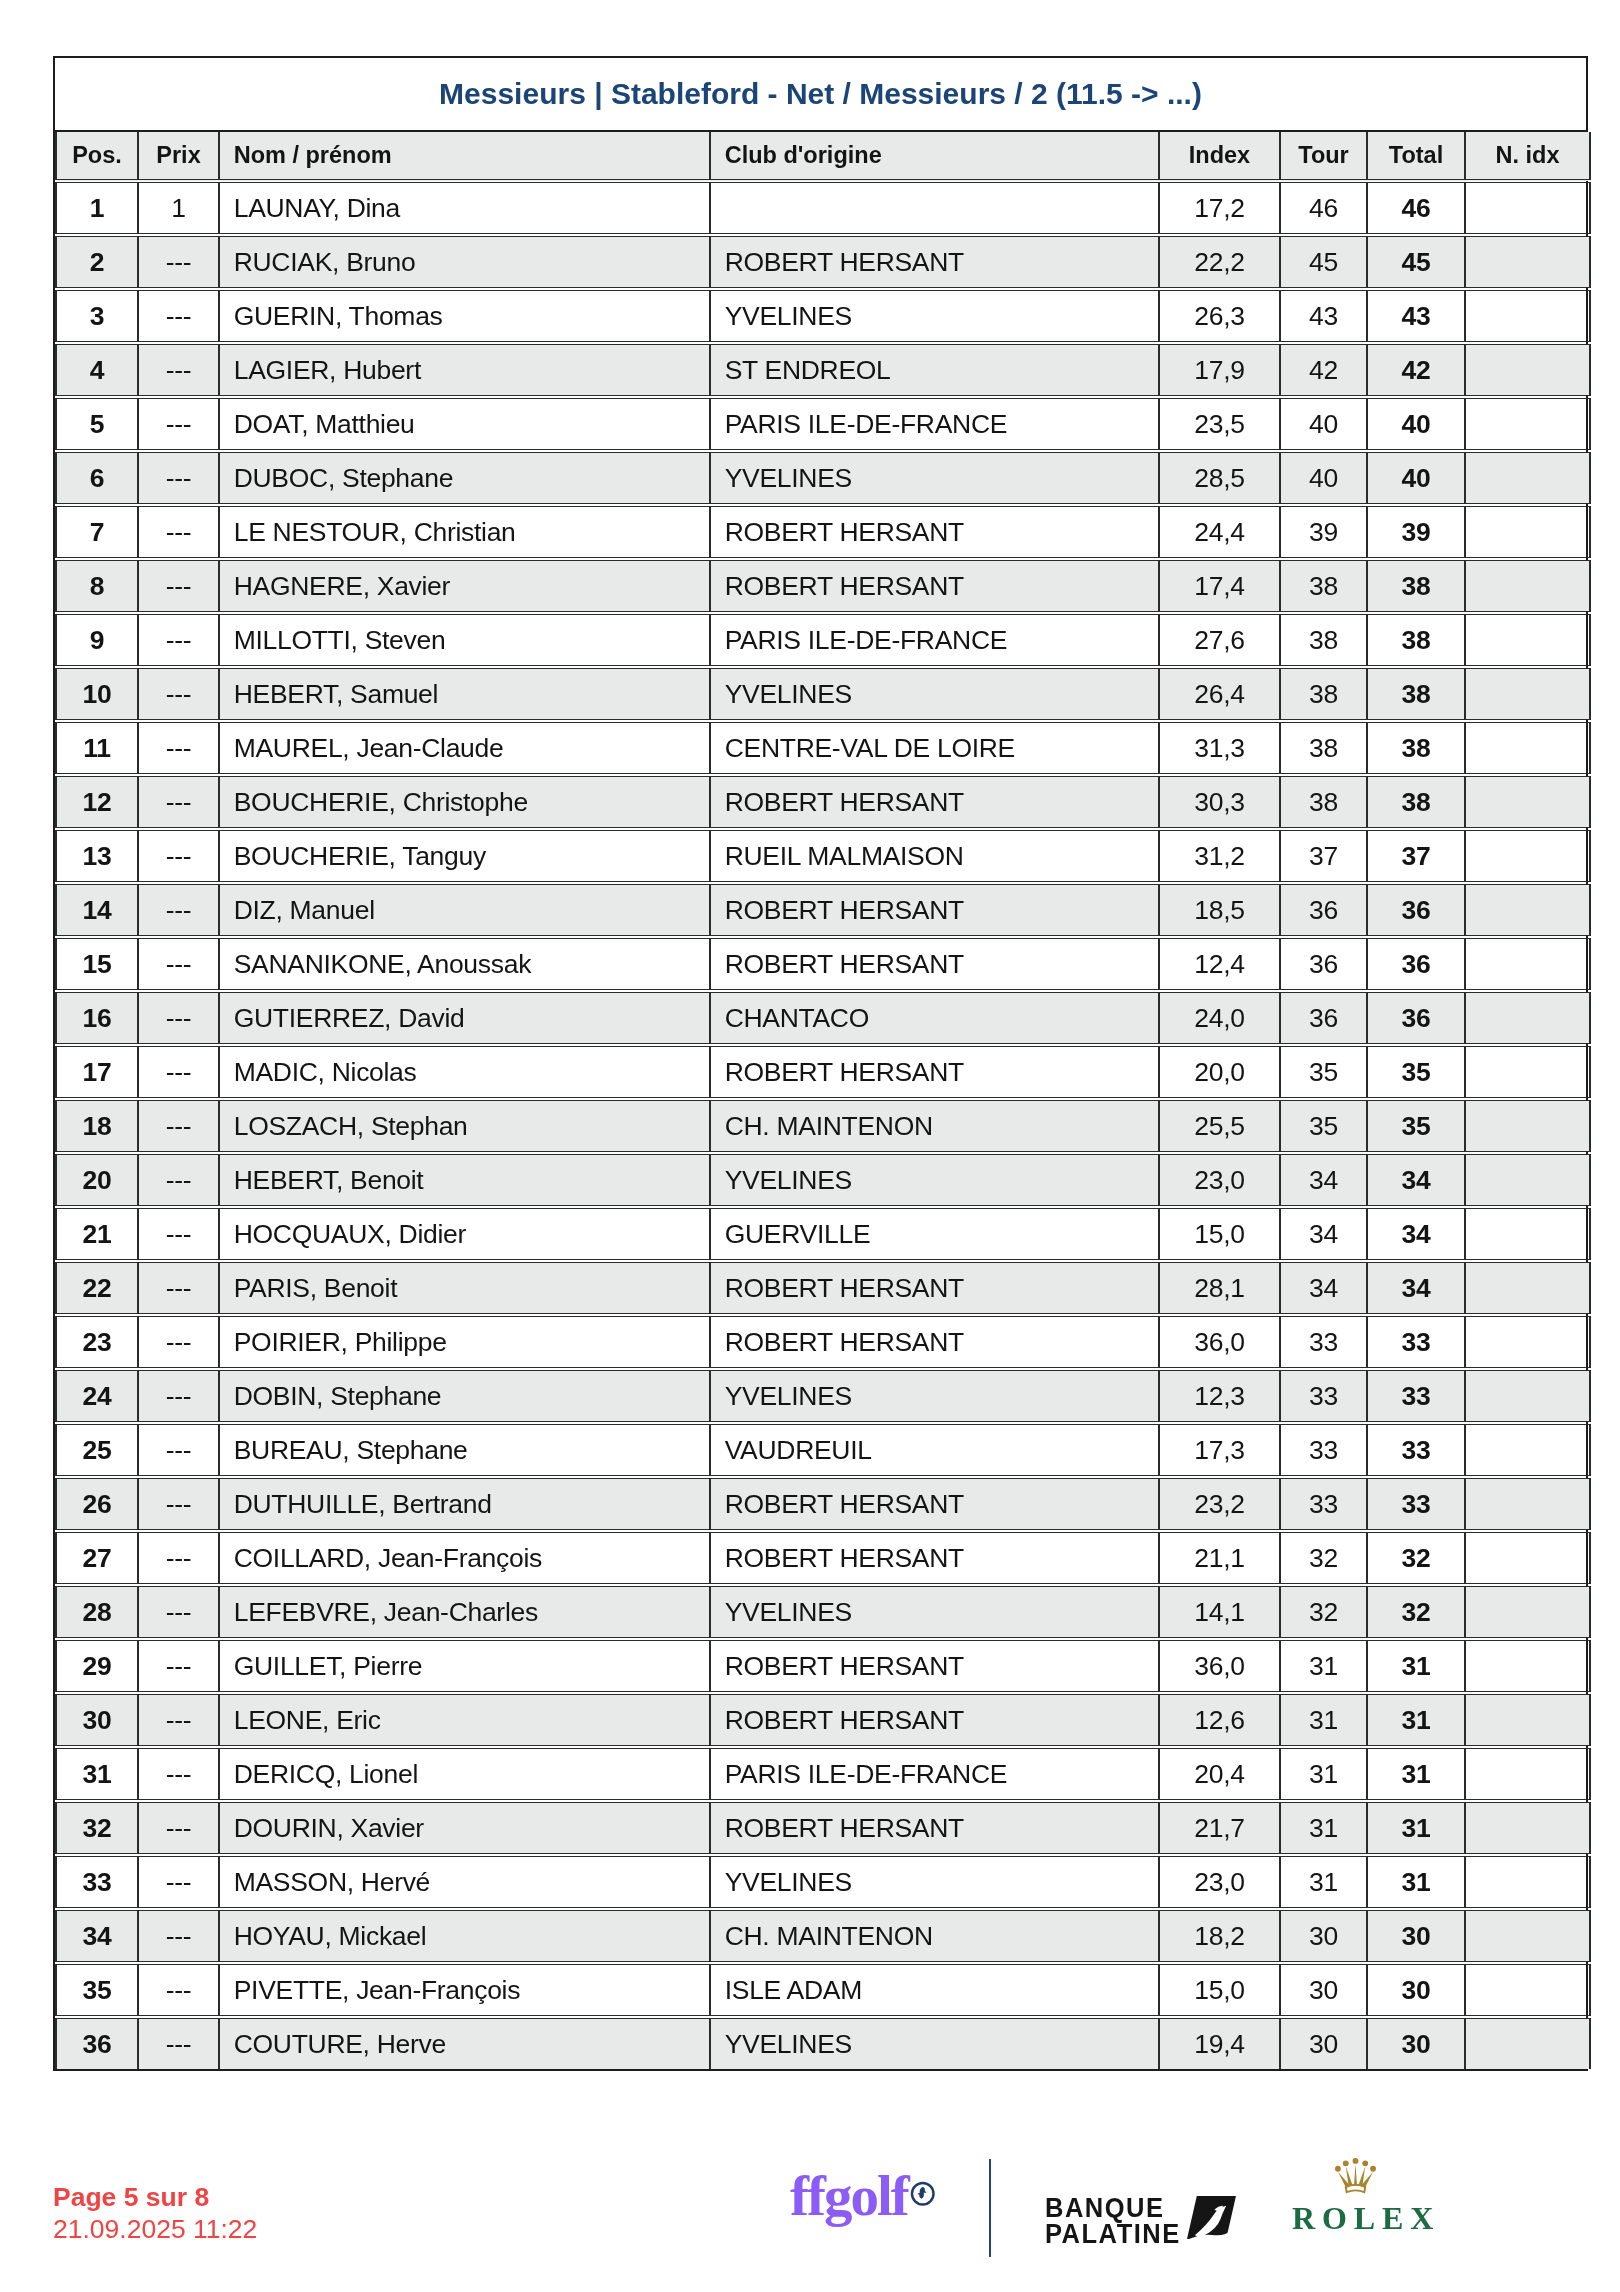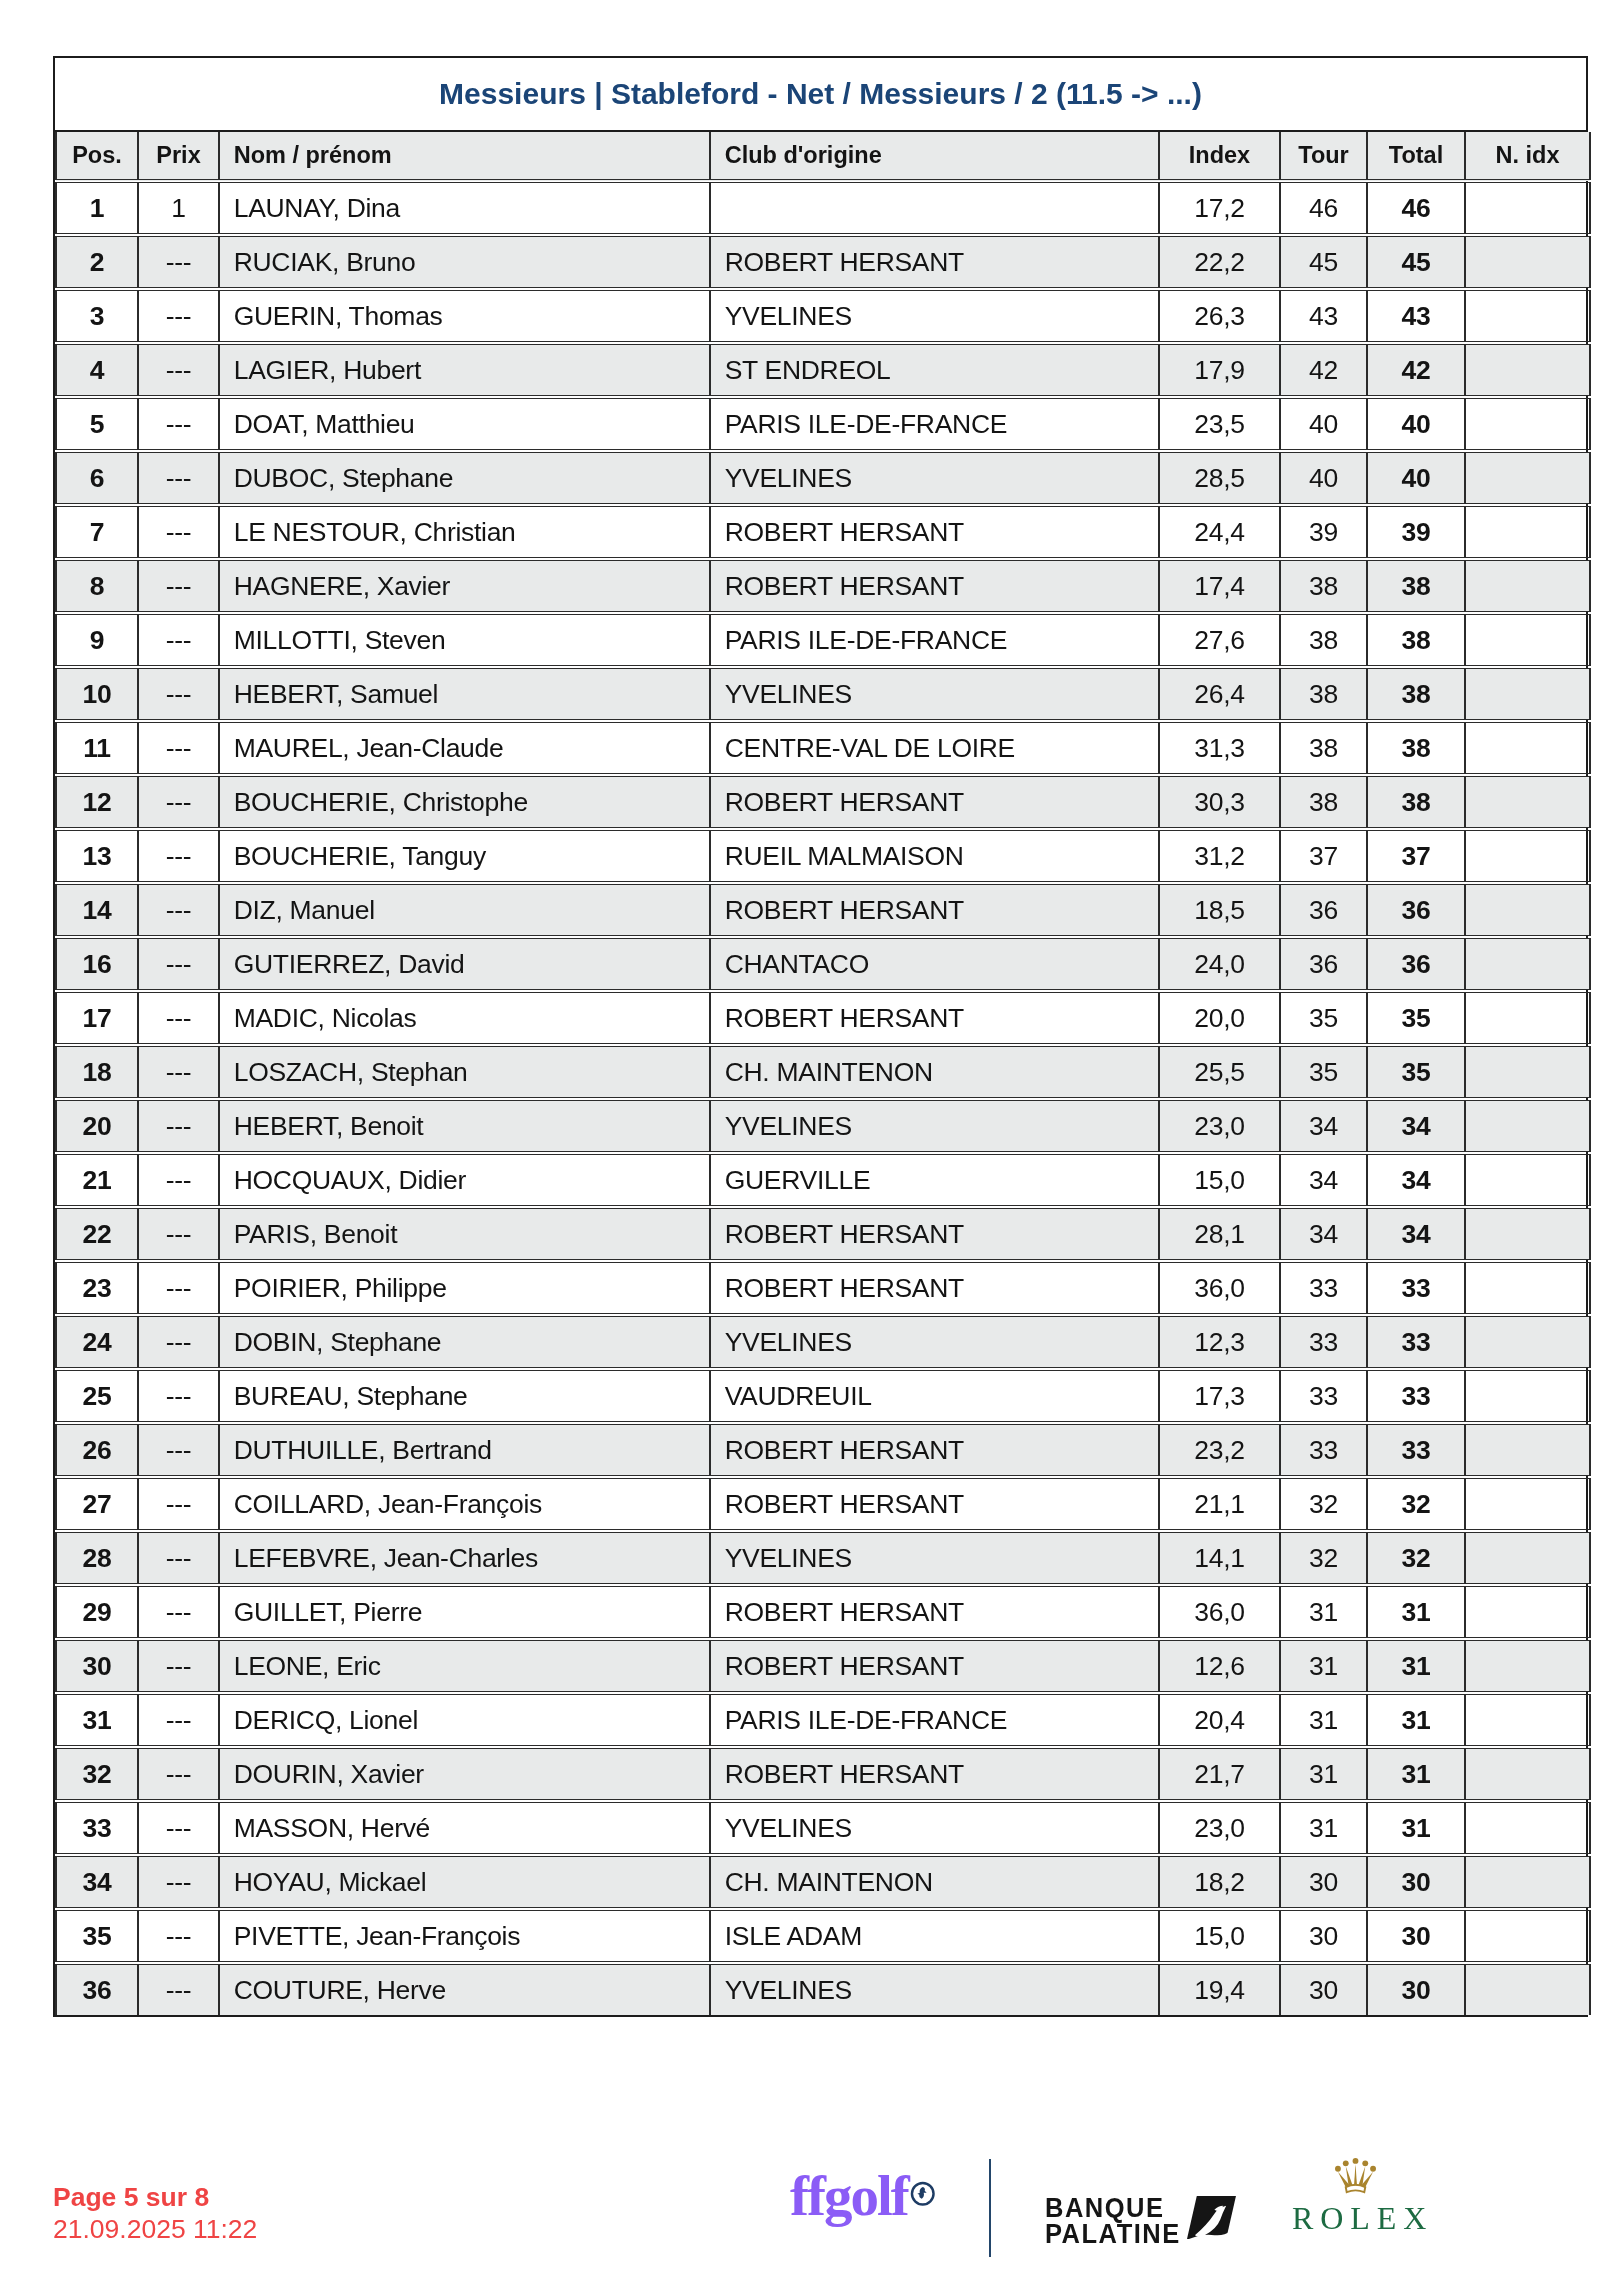--- a/index.html
+++ b/index.html
@@ -98,21 +98,21 @@
     transform:scaleY(1.05);
   }
   .banque svg{margin-left:3.9px;margin-top:0px;}
   .rolex{
     position:absolute;left:1292px;top:5.9px;
     width:127px;text-align:center;
   }
   .rolex .crown{display:block;margin:0 auto;}
   .rolex .word{
     font-family:"Liberation Serif", serif;
-    font-size:32px;font-weight:normal;
+    font-size:32px;font-weight:bold;
     color:#1d6b42;letter-spacing:6.9px;
     margin-top:3.9px;
   }
 </style>
 </head>
 <body>
 
 <div class="page">
 
   <div class="table-wrap">
@@ -290,20 +290,30 @@
       <td class="c-center b">14</td>
       <td class="c-center">---</td>
       <td class="c-left">DIZ, Manuel</td>
       <td class="c-left">ROBERT HERSANT</td>
       <td class="c-center">18,5</td>
       <td class="c-center">36</td>
       <td class="c-center b">36</td>
       <td class="c-center"></td>
     </tr>
 
+    <tr>
+      <td class="c-center b">15</td>
+      <td class="c-center">---</td>
+      <td class="c-left">SANANIKONE, Anoussak</td>
+      <td class="c-left">ROBERT HERSANT</td>
+      <td class="c-center">12,4</td>
+      <td class="c-center">36</td>
+      <td class="c-center b">36</td>
+      <td class="c-center"></td>
+    </tr>
 
     <tr class="alt">
       <td class="c-center b">16</td>
       <td class="c-center">---</td>
       <td class="c-left">GUTIERREZ, David</td>
       <td class="c-left">CHANTACO</td>
       <td class="c-center">24,0</td>
       <td class="c-center">36</td>
       <td class="c-center b">36</td>
       <td class="c-center"></td>

